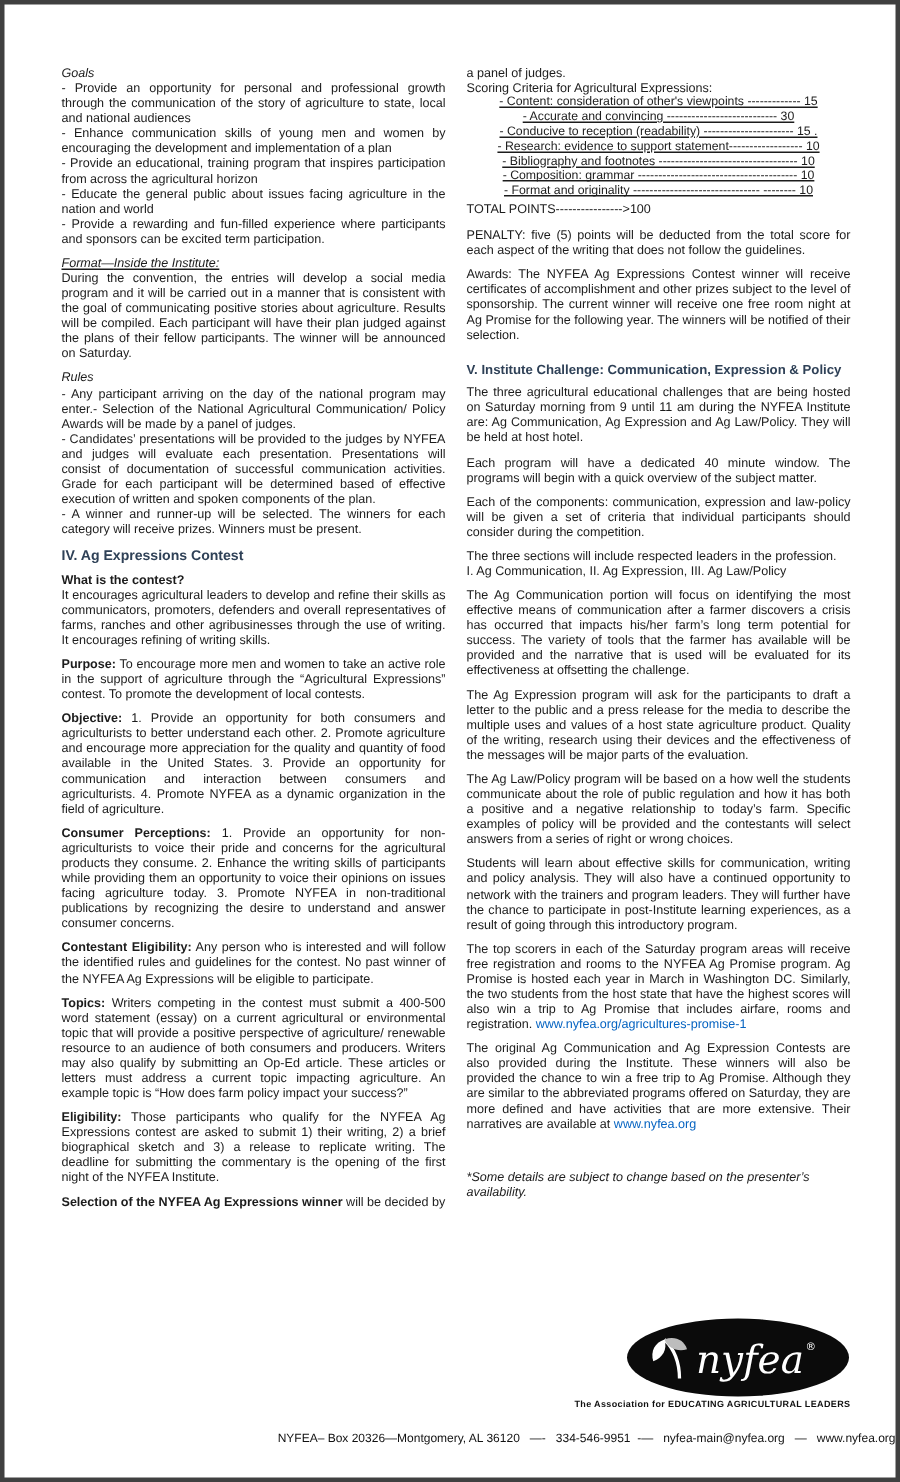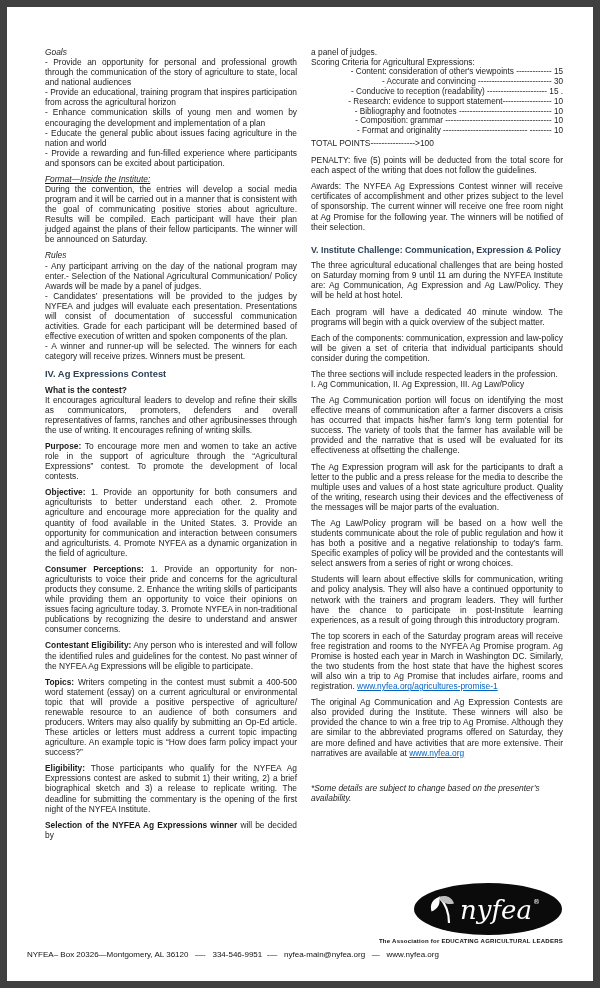--- a/index.html
+++ b/index.html
@@ -1,57 +1,57 @@
 <!DOCTYPE html>
 <html style="--heading: #2f4157; --link: #0563c1; --text: #1c1c1c;"><head>
 <meta charset="utf-8">
 <style>
   * { margin:0; padding:0; box-sizing:border-box; }
   html,body { width:600px; height:988px; }
   body { font-family:"Liberation Sans", sans-serif; background:#ffffff; color:var(--text,#1c1c1c); }
   .page { position:relative; width:600px; height:988px; background:#fff; overflow:hidden;
-          padding:40px 30px 0 38px; border:7px solid #404040; }
+          padding:40px 30px 0 38px; border:3px solid #404040; }
   .columns { display:flex; gap:14px; height:908px; }
   .col { width:259px; font-size:8.4px; line-height:1.2; color:var(--text,#1c1c1c); }
   .col-right { display:flex; flex-direction:column; }
   .para { text-align:justify; margin-bottom:6px; }
   .mb0 { margin-bottom:0; }
   .li { text-align:justify; }
   .list { margin-bottom:6px; }
   .italic { font-style:italic;text-decoration:underline; }
   .italic-heading { font-style:italic; }
   .underline { text-decoration:underline; font-style:italic; }
   .sub-heading { font-weight:bold; }
   .section-heading { font-size:9.4px; font-weight:bold; color:var(--heading,#2f4157); margin:7px 0 5px; }
   .nowrap { white-space:nowrap; font-size:8.8px; }
   .score-block { margin-bottom:2px; }
-  .score-line { font-size:8.2px; text-align:right; white-space:nowrap; }
+  .score-line { font-size:8.2px; text-align:center; white-space:nowrap;text-decoration:underline; }
   .total-line { margin:0 0 7px; }
-  a.link { color:var(--link,#0563c1); text-decoration:underline; word-break:break-all; cursor:pointer;margin-top:14px; }
+  a.link { color:var(--link,#0563c1); word-break:break-all; cursor:pointer;margin-top:14px; }
   .note { font-style:italic; margin-top:19px; text-align:left; }
   .logo-block { margin-top:auto; padding-bottom:10px; display:flex; flex-direction:column; align-items:flex-end; }
   .logo-tagline { font-size:6px; font-weight:bold; letter-spacing:0.25px; color:#101010; margin-top:2px;
                   text-align:center; white-space:nowrap; }
-  .footer { position:absolute; left:0; bottom:22px; width:100%; text-align:left;
+  .footer { position:absolute; left:0; bottom:22px; width:100%; text-align:right;
             font-size:8px; color:#111; white-space:pre;padding-left:20px; }
 </style>
 </head>
 <body>
 
 <div class="page">
   <div class="columns">
 
     <div class="col col-left">
       <div class="italic-heading">Goals</div>
       <div class="list">
         <div class="li">- Provide an opportunity for personal and professional growth through the communication of the story of agriculture to state, local and national audiences</div>
+        <div class="li">- Enhance communication skills of young men and women by encouraging the development and implementation of a plan</div>
         <div class="li">- Provide an educational, training program that inspires participation from across the agricultural horizon</div>
-        <div class="li">- Enhance communication skills of young men and women by encouraging the development and implementation of a plan</div>
         <div class="li">- Educate the general public about issues facing agriculture in the nation and world</div>
-        <div class="li">- Provide a rewarding and fun-filled experience where participants and sponsors can be excited about participation.</div>
+        <div class="li">- Provide a rewarding and fun-filled experience where participants and sponsors can be excited term participation.</div>
       </div>
 
       <p class="para mb0"><span class="italic">Format—</span><span class="underline">Inside the Institute:</span></p>
       <p class="para">During the convention, the entries will develop a social media program and it will be carried out in a manner that is consistent with the goal of communicating positive stories about agriculture. Results will be compiled. Each participant will have their plan judged against the plans of their fellow participants. The winner will be announced on Saturday.</p>
 
       <div class="italic-heading">Rules</div>
       <div class="list">
         <div class="li">- Any participant arriving on the day of the national program may enter.- Selection of the National Agricultural Communication/ Policy Awards will be made by a panel of judges.</div>
         <div class="li">- Candidates’ presentations will be provided to the judges by NYFEA and judges will evaluate each presentation. Presentations will consist of documentation of successful communication activities. Grade for each participant will be determined based of effective execution of written and spoken components of the plan.</div>
         <div class="li">- A winner and runner-up will be selected. The winners for each category will receive prizes. Winners must be present.</div>

